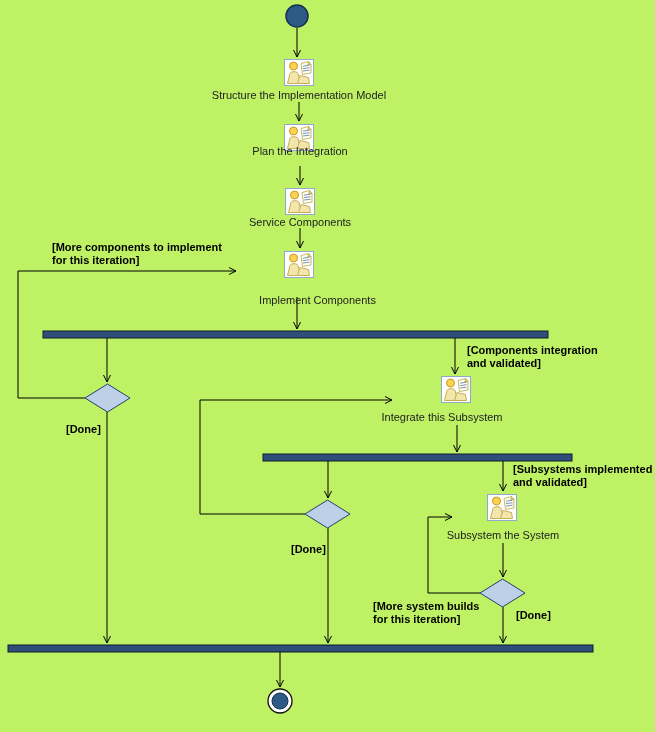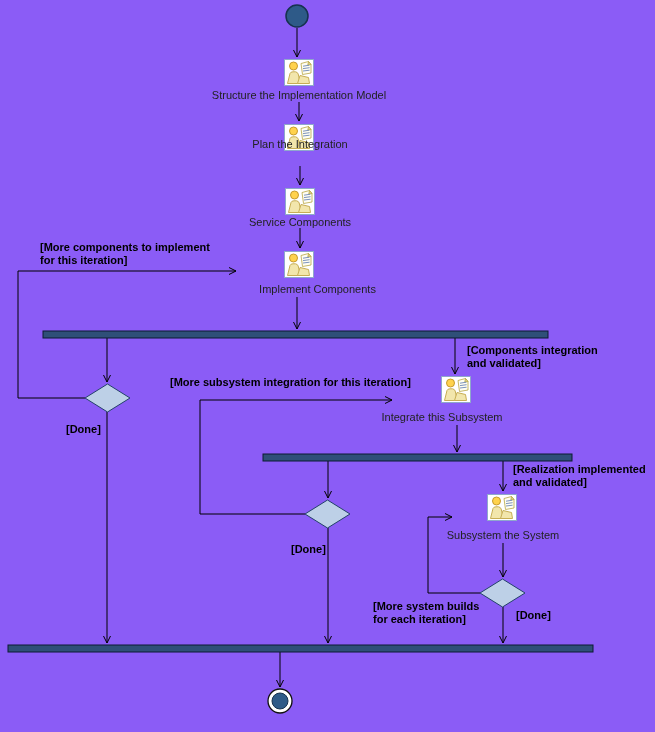--- a/index.html
+++ b/index.html
@@ -1,17 +1,17 @@
 <!DOCTYPE html>
 <html><head>
 <meta charset="utf-8">
 <style>
   html,body { margin:0; padding:0; background:#ffffff; }
   .canvas {
-    position:relative; width:655px; height:732px; background:#8b5cf6;
+    position:relative; width:655px; height:732px; background:#bef264;
     font-family:"Liberation Sans", sans-serif; overflow:hidden;
   }
   .wires { position:absolute; left:0; top:0; }
   .wires path, .wires polyline { stroke:#000; stroke-width:1; fill:none; }
   .bar { fill:#2F4F78; stroke:#0D1B33; stroke-width:1; }
   .diamond { fill:#BDD0E7; stroke:#24426B; stroke-width:1; }
   .act-label {
     position:absolute; transform:translateX(-50%);
     font-size:11px; color:#222222; white-space:nowrap;
   }
@@ -107,32 +107,31 @@
         <use href="#act-icon"></use>
       </svg>
   </div>
   <div class="icon" style="left:487px; top:494px;">
     <svg viewBox="0 0 30 27">
         <use href="#act-icon"></use>
       </svg>
   </div>
 
   <div class="act-label" style="left:299px; top:89px;">Structure the Implementation Model</div>
-  <div class="act-label" style="left:300px; top:138px;">Plan the Integration</div>
+  <div class="act-label" style="left:300px; top:145px;">Plan the Integration</div>
   <div class="act-label" style="left:300px; top:216px;">Service Components</div>
-  <div class="act-label" style="left:299px; top:283px;padding-left:37px;">Implement Components</div>
+  <div class="act-label" style="left:299px; top:294px;padding-left:37px;">Implement Components</div>
   <div class="act-label" style="left:442px; top:411px;">Integrate this Subsystem</div>
   <div class="act-label" style="left:503px; top:529px;">Subsystem the System</div>
 
-  <div class="guard" style="left:40px;  top:241px;">[More components to implement
+  <div class="guard" style="left:52px;  top:241px;">[More components to implement
 for this iteration]</div>
   <div class="guard" style="left:66px;  top:423px;">[Done]</div>
   <div class="guard" style="left:467px; top:344px;">[Components integration
 and validated]</div>
-  <div class="guard" style="left:170px; top:376px;">[More subsystem integration for this iteration]</div>
   <div class="guard" style="left:291px; top:543px;">[Done]</div>
-  <div class="guard" style="left:513px; top:463px;">[Realization implemented
+  <div class="guard" style="left:513px; top:463px;">[Subsystems implemented
 and validated]</div>
   <div class="guard" style="left:373px; top:600px;">[More system builds
-for each iteration]</div>
+for this iteration]</div>
   <div class="guard" style="left:516px; top:609px;">[Done]</div>
 
 </div>
 
 </body></html>

